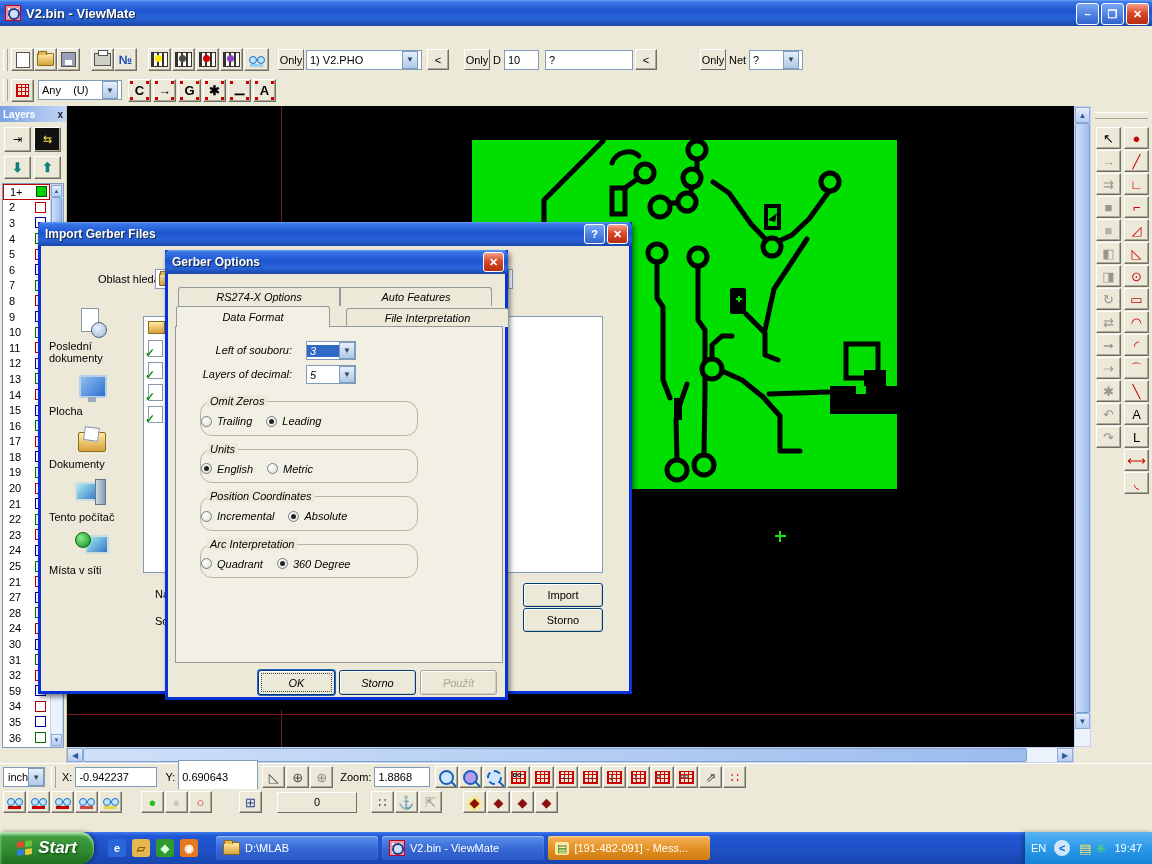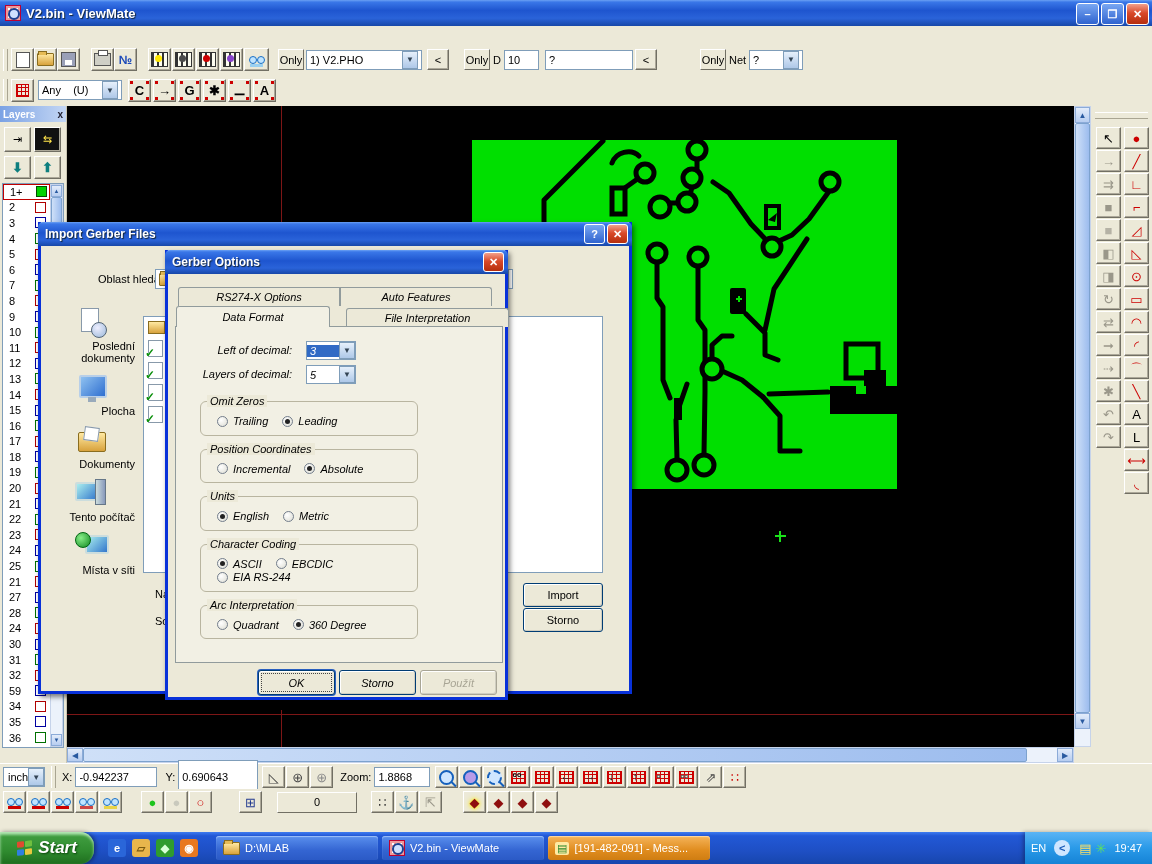--- a/index.html
+++ b/index.html
@@ -63,32 +63,32 @@
   
   #canvas{left:66px;top:106px;width:1008px;height:641px;background:#000;overflow:hidden;}
   .redline{background:#7d1616;}
   .greencross{position:absolute;background:#19e219;}
 
   
   .dlg{border:3px solid #0831d9;border-top:none;background:#ece9d8;box-shadow:2px 3px 5px rgba(0,0,0,.5);box-sizing:border-box;}
   .dlg-cap{height:24px;background:linear-gradient(180deg,#6ba1f3 0%,#3a77e8 8%,#1e55cf 45%,#2a63d9 75%,#1747a8 100%);display:flex;align-items:center;padding:0 4px 0 7px;border-radius:5px 5px 0 0;margin:0 -3px;}
   .dlg-cap .t{color:#fff;font-weight:bold;font-size:12px;text-shadow:1px 1px 1px #123;}
   .dlg-cap .caps2{margin-left:auto;display:flex;}
-  .groupbox{border:1px solid #b9b5a0;border-radius:6px;position:relative;margin-bottom:13px;padding:13px 8px 6px 16px;}
+  .groupbox{border:1px solid #b9b5a0;border-radius:12px;position:relative;margin-bottom:13px;padding:13px 8px 6px 0;}
   .groupbox .glabel{position:absolute;top:-7px;left:6px;background:#ece9d8;padding:0 3px;}
   .radio-opt{display:inline-flex;align-items:center;margin-right:14px;}
   .radio{width:11px;height:11px;border-radius:50%;background:radial-gradient(circle at 35% 35%,#fff,#dcdcd2);border:1px solid #747e8c;box-sizing:border-box;margin-right:5px;position:relative;flex:0 0 auto;}
   .radio.on::after{content:"";position:absolute;left:2px;top:2px;width:5px;height:5px;border-radius:50%;background:#222;}
   .tab{border:1px solid #919b9c;border-bottom:none;border-radius:3px 3px 0 0;background:#ece9d8;display:flex;align-items:center;justify-content:center;box-sizing:border-box;}
   .pushbtn{background:#ece9d8;border:1px solid #003c74;border-radius:3px;display:flex;align-items:center;justify-content:center;box-shadow:inset 1px 1px 0 #fff, inset -1px -1px 0 #cfcdc0;}
   .pushbtn.focus{outline:1px dotted #444;outline-offset:-4px;box-shadow:0 0 0 1px #2a5fbf, inset 1px 1px 0 #fff;}
   .pushbtn.dis{color:#a8a595;border-color:#a8a595;}
 
   
-  .place{width:86px;text-align:right;margin-bottom:9px;}
+  .place{width:86px;text-align:left;margin-bottom:9px;}
   .place .lbl{display:block;margin-top:2px;line-height:12px;}
   .pl-icon{width:34px;height:30px;margin:0 auto;position:relative;}
   .pl-recent::before{content:"";position:absolute;left:6px;top:0;width:16px;height:22px;background:#fff;border:1px solid #89a;}
   .pl-recent::after{content:"";position:absolute;right:2px;bottom:0;width:14px;height:14px;border-radius:50%;background:radial-gradient(circle at 40% 35%,#eef,#9ab8d8);border:1px solid #567;}
   .pl-desktop::before{content:"";position:absolute;left:4px;top:2px;width:24px;height:19px;background:linear-gradient(135deg,#8fc1f0,#2f6fd0);border:2px solid #b8cfe8;border-radius:2px;}
   .pl-desktop::after{content:"";position:absolute;left:13px;bottom:1px;width:8px;height:5px;background:#9ab;}
   .pl-docs::before{content:"";position:absolute;left:3px;top:6px;width:26px;height:18px;background:linear-gradient(180deg,#ffe9a2,#d8a23c);border:1px solid #8a6d1f;border-radius:2px;}
   .pl-docs::after{content:"";position:absolute;left:9px;top:1px;width:13px;height:12px;background:#fff;border:1px solid #89a;transform:rotate(8deg);}
   .pl-comp::before{content:"";position:absolute;left:0;top:3px;width:20px;height:15px;background:linear-gradient(135deg,#aee,#37c);border:2px solid #cdd;border-radius:2px;}
   .pl-comp::after{content:"";position:absolute;right:3px;top:0;width:9px;height:24px;background:linear-gradient(90deg,#cdd,#89b);border:1px solid #678;}
@@ -670,61 +670,51 @@
           <span>Auto Features</span>
         </div>
       <div class="abs tab" style="left:8px;top:32px;width:154px;height:21px;z-index:2;background:#f2f0e4;box-shadow:0 2px 0 #f2f0e4;">
           <span>Data Format</span>
         </div>
       <div class="abs tab" style="left:162px;top:34px;width:163px;height:19px;margin-left:16px;">
           <span>File Interpretation</span>
         </div>
 
       <div class="abs" style="left:7px;top:52px;width:328px;height:337px;border:1px solid #919b9c;background:#f2f0e4;box-sizing:border-box;">
-        <span class="abs" style="right:210px;top:17px;white-space:nowrap;">Left of decimal:</span>
+        <span class="abs" style="right:210px;top:17px;white-space:nowrap;">Left of souboru:</span>
         <div class="abs sunken" style="left:130px;top:14px;width:50px;height:19px;padding:0;">
           <span style="background:#316ac5;color:#fff;flex:1;padding-left:3px;">3</span>
           <span class="combo-arrow">▼</span>
         </div>
         <span class="abs" style="right:210px;top:41px;white-space:nowrap;">Layers of decimal:</span>
         <div class="abs sunken" style="left:130px;top:38px;width:50px;height:19px;padding:0;">
           <span style="flex:1;padding-left:3px;">5</span>
           <span class="combo-arrow">▼</span>
         </div>
         <div class="abs" id="gerbergroups" style="left:24px;top:74px;width:218px;">
             <div class="groupbox"><div class="glabel">Omit Zeros</div><div class="radio-opt">
                 <div class="radio"></div>
                 <div>Trailing</div>
               </div><div class="radio-opt">
                 <div class="radio on"></div>
                 <div>Leading</div>
               </div></div>
-            <div class="groupbox"><div class="glabel">Position Coordinates</div><div class="radio-opt">
-                <div class="radio"></div>
-                <div>Incremental</div>
-              </div><div class="radio-opt">
-                <div class="radio on"></div>
-                <div>Absolute</div>
-              </div></div>
             <div class="groupbox"><div class="glabel">Units</div><div class="radio-opt">
                 <div class="radio on"></div>
                 <div>English</div>
               </div><div class="radio-opt">
                 <div class="radio"></div>
                 <div>Metric</div>
               </div></div>
-            <div class="groupbox"><div class="glabel">Character Coding</div><div class="radio-opt">
+            <div class="groupbox"><div class="glabel">Position Coordinates</div><div class="radio-opt">
+                <div class="radio"></div>
+                <div>Incremental</div>
+              </div><div class="radio-opt">
                 <div class="radio on"></div>
-                <div>ASCII</div>
-              </div><div class="radio-opt">
-                <div class="radio"></div>
-                <div>EBCDIC</div>
-              </div><div class="radio-opt">
-                <div class="radio"></div>
-                <div>EIA RS-244</div>
+                <div>Absolute</div>
               </div></div>
             <div class="groupbox"><div class="glabel">Arc Interpretation</div><div class="radio-opt">
                 <div class="radio"></div>
                 <div>Quadrant</div>
               </div><div class="radio-opt">
                 <div class="radio on"></div>
                 <div>360 Degree</div>
               </div></div>
           </div>
       </div>

